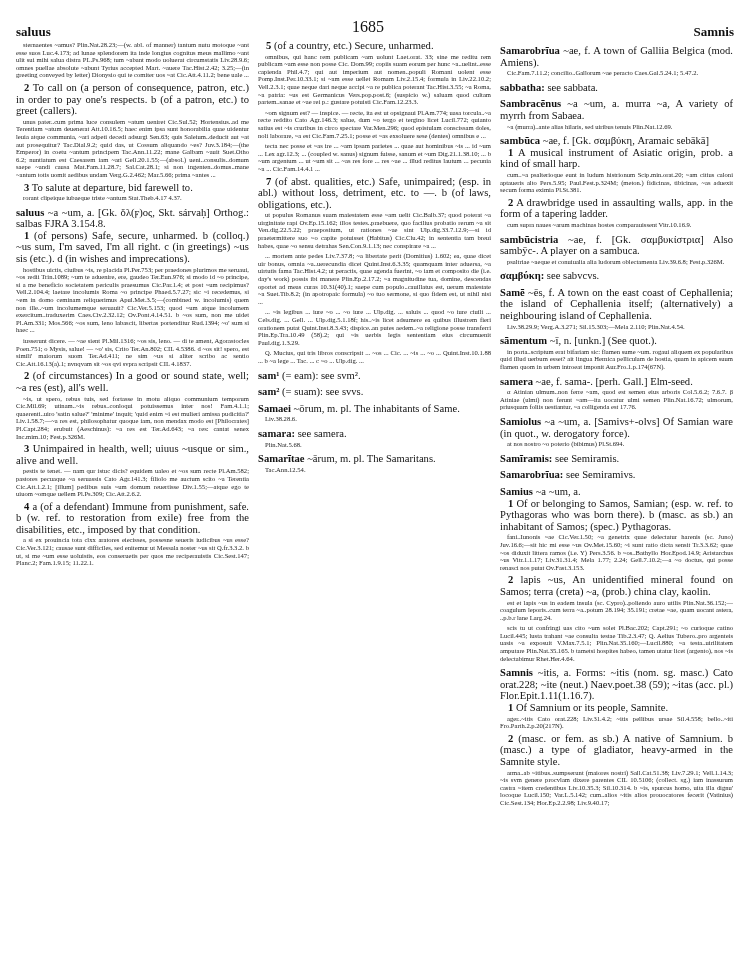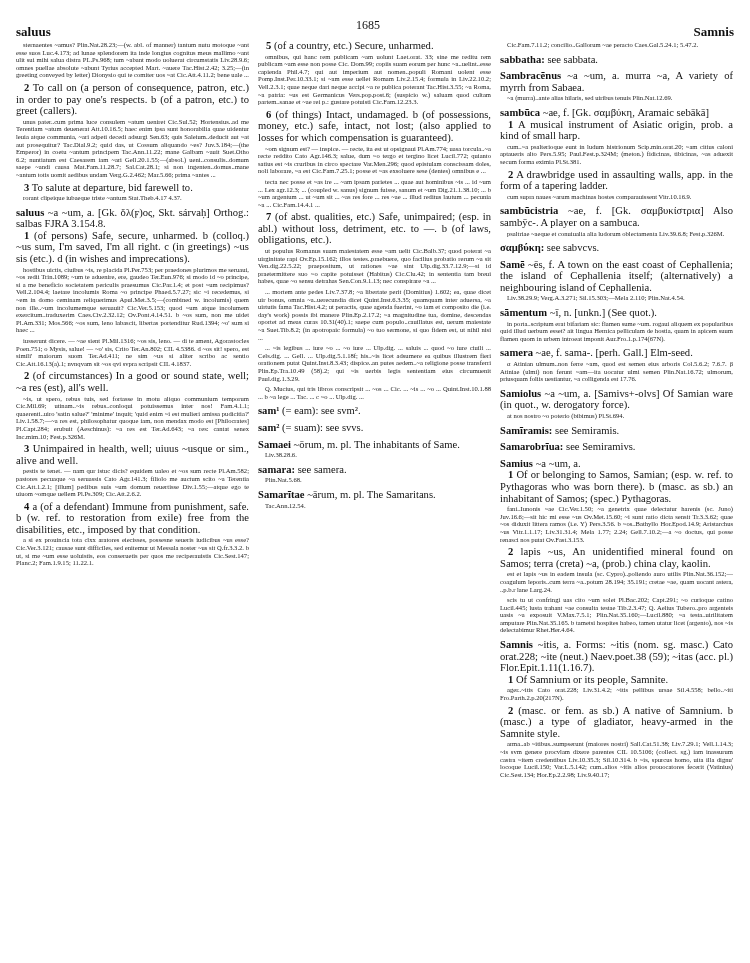--- a/index.html
+++ b/index.html
@@ -1,19 +1,19 @@
 <!DOCTYPE html>
 <html><head>
 <meta charset="utf-8">
 <style>
   html, body { margin: 0; padding: 0; background: #ffffff; }
   body { width: 750px; height: 963px; overflow: hidden; position: relative; color: #111; font-family: "Liberation Serif", "DejaVu Serif", serif; }
   .page-header { position: absolute; top: 18px; left: 16px; right: 16px; height: 18px; }
   .hdr-left { position: absolute; left: 0; top: 6px; font-weight: bold; font-size: 13px; }
-  .hdr-center { position: absolute; left: 0; right: 14px; text-align: center; top: 0; font-size: 12px; }
+  .hdr-center { position: absolute; left: 0; right: 14px; text-align: center; top: 0; font-size: 16px; }
   .hdr-right { position: absolute; right: 0; top: 6px; font-weight: bold; font-size: 13px; }
   .columns { position: absolute; top: 40px; left: 16px; width: 718px; display: flex; gap: 9px; }
   .col { width: 233px; overflow: hidden; height: 915px; }
   .def { font-size: 10.6px; line-height: 11.6px; margin: 0; text-align: justify; }
   .def .num { font-weight: bold; }
   .def.indent { text-indent: 8px; }
   .cit { font-size: 6.6px; line-height: 7.6px; margin: 1px 0 3px 0; text-align: justify; text-indent: 7px; color: #222; }
   .hw { font-weight: bold; }
   .lemma { font-size: 10.6px; line-height: 11.6px; margin: 5px 0 0 0; text-align: justify; }
 </style>
@@ -40,38 +40,38 @@
       <p class="def indent"><span class="num">2</span><span> (of circumstances) In a good or sound state, well; ~a res (est), all's well.</span></p>
       <p class="cit">~is, ut spero, rebus tuis, sed fortasse in motu aliquo communium temporum Cic.Mil.69; utinam..~is rebus..conloqui potuissemus inter nos! Fam.4.1.1; quaerenti..uiro 'satin salue?' 'minime' inquit; 'quid enim ~i est mulieri amissa pudicitia?' Liv.1.58.7;—~a res est, philosophatur quoque iam, non mendax modo est [Philocrates] Pl.Capt.284; erubuit (Aeschinus): ~a res est Ter.Ad.643; ~a res: cantat senex Inc.mim.10; Fest.p.326M.</p>
       <p class="def indent"><span class="num">3</span><span> Unimpaired in health, well; uiuus ~usque or sim., alive and well.</span></p>
       <p class="cit">pestis te tenet. — nam qur istuc dicis? equidem ualeo et ~os sum recte Pl.Am.582; pastores pecuaque ~a seruassis Cato Agr.141.3; filiolo me auctum scito ~a Terentia Cic.Att.1.2.1; [illum] pedibus suis ~um domum reuertisse Div.1.55;—atque ego te uiuom ~omque uellem Pl.Ps.309; Cic.Att.2.6.2.</p>
       <p class="def indent"><span class="num">4</span><span> a (of a defendant) Immune from punishment, safe. b (w. ref. to restoration from exile) free from the disabilities, etc., imposed by that condition.</span></p>
       <p class="cit">a si ex prouincia tota clxx aratores eiecisses, possesne seueris iudicibus ~us esse? Cic.Ver.3.121; causae sunt difficiles, sed enitemur ut Messala noster ~us sit Q.fr.3.3.2. b ut, si me ~um esse uoluistis, eos conseruetis per quos me reciperauistis Cic.Sest.147; Planc.2; Fam.1.9.15; 11.22.1.</p>
     </div>
   <div class="col" id="col-1">
       <p class="def indent"><span class="num">5</span><span> (of a country, etc.) Secure, unharmed.</span></p>
       <p class="cit">omnibus, qui hanc rem publicam ~am uolunt Laet.orat. 33; sine me reditu rem publicam ~am esse non posse Cic. Dom.99; copiis suam eorum per hunc ~a..uelint..esse capienda Phil.4.7; qui aut imperium aut nomen..populi Romani uolent esse Pomp.Inst.Per.10.33.1; si ~am esse uellet Romam Liv.2.15.4; formula in Liv.22.10.2; Vell.2.3.1; quae neque dari neque accipi ~a re publica poterant Tac.Hist.3.55; ~a Roma, ~a patria: ~us est Germanicus Vers.pop.post.6; (suspicio w.) saluam quod cultam partem..sanae et ~ae rei p.: gustare potuisti Cic.Fam.12.23.3.</p>
-      <p class="def indent"><span class="num">6</span><span> (of things) Intact, undamaged. b (of possessions, money, etc.) safe, intact, not lost; (also applied to losses for which compensation is guaranteed).</span></p>
       <p class="cit">~om signum est? — inspice. — recte, ita est ut opsignaui Pl.Am.774; uasa torcula..~a recte reddito Cato Agr.146.3; salue, dum ~o tergo et tergino licet Lucil.772; quianto satius est ~is cruribus in circo spectare Var.Men.296; quod epistulam conscissam doles, noli laborare, ~a est Cic.Fam.7.25.1; posse et ~as exsoluere sese (dentes) omnibus e ...</p>
       <p class="cit">tecta nec posse et ~as ire ... ~am ipsam parietes ... quae aut hominibus ~is ... id ~um ... Lex agr.12.3; ... (coupled w. sanus) signum fuisse, sanum et ~um Dig.21.1.38.10; ... b ~um argentum ... ut ~um sit ... ~as res fore ... res ~ae ... illud reditus lautum ... pecunia ~a ... Cic.Fam.14.4.1 ...</p>
       <p class="def indent"><span class="num">7</span><span> (of abst. qualities, etc.) Safe, unimpaired; (esp. in abl.) without loss, detriment, etc. to —. b (of laws, obligations, etc.).</span></p>
       <p class="cit">ut populus Romanus suam maiestatem esse ~am uelit Cic.Balb.37; quod poterat ~a uirginitate rapi Ov.Ep.15.162; illos testes..praebuere, quo facilius probatio rerum ~a sit Ven.dig.22.5.22; praepositum, ut rationes ~ae sint Ulp.dig.33.7.12.9;—si id praetermittere suo ~o capite potuisset (Habitus) Cic.Clu.42; in sententia tam breui habes, quae ~o sensu detrahas Sen.Con.9.1.13; nec conspirare ~a ...</p>
       <p class="cit">... mortem ante pedes Liv.7.37.8; ~a libertate perit (Domitius) 1.602; ea, quae dicet uir bonus, omnia ~a..uerecundia dicet Quint.Inst.6.3.35; quamquam inter aduersa, ~a uirtutis fama Tac.Hist.4.2; ut peractis, quae agenda fuerint, ~o iam et composito die (i.e. day's work) possis ibi manere Plin.Ep.2.17.2; ~a magnitudine tua, domine, descendas oportet ad meas curas 10.31(40).1; saepe cum populo..cauillatus est, uerum maiestate ~a Suet.Tib.8.2; (in apotropaic formula) ~o tuo sermone, si quo fidem est, ut nihil nisi ...</p>
       <p class="cit">... ~is legibus ... iure ~o ... ~o iure ... Ulp.dig. ... saluis ... quod ~o iure ciuili ... Cels.dig. ... Gell. ... Ulp.dig.5.1.18f; his..~is licet adsumere ea quibus illustrem fieri orationem putat Quint.Inst.8.3.43; dispice..an putes aedem..~a religione posse transferri Plin.Ep.Tra.10.49 (58).2; qui ~is uerbis legis sententiam eius circumuenit Paul.dig.1.3.29.</p>
       <p class="cit">Q. Mucius, qui tris libros conscripsit ... ~os ... Cic. ... ~is ... ~o ... Quint.Inst.10.1.88 ... b ~a lege ... Tac. ... c ~o ... Ulp.dig. ...</p>
       <p class="lemma"><span class="hw">sam¹</span><span> (= eam): see svm².</span></p>
       <p class="lemma"><span class="hw">sam²</span><span> (= suam): see svvs.</span></p>
       <p class="lemma"><span class="hw">Samaei</span><span> ~ōrum, m. pl. The inhabitants of Same.</span></p>
       <p class="cit">Liv.38.28.6.</p>
       <p class="lemma"><span class="hw">samara:</span><span> see samera.</span></p>
       <p class="cit">Plin.Nat.5.68.</p>
       <p class="lemma"><span class="hw">Samarītae</span><span> ~ārum, m. pl. The Samaritans.</span></p>
       <p class="cit">Tac.Ann.12.54.</p>
     </div>
   <div class="col" id="col-2">
+      <p class="lemma"><span class="hw">Samarobrīua</span><span> ~ae, f. A town of Galliia Belgica (mod. Amiens).</span></p>
       <p class="cit">Cic.Fam.7.11.2; concilio..Gallorum ~ae peracto Caes.Gal.5.24.1; 5.47.2.</p>
       <p class="lemma"><span class="hw">sabbatha:</span><span> see sabbata.</span></p>
       <p class="lemma"><span class="hw">Sambracēnus</span><span> ~a ~um, a. murra ~a, A variety of myrrh from Sabaea.</span></p>
       <p class="cit">~a (murra)..ante alias hilaris, sed uiribus tenuis Plin.Nat.12.69.</p>
       <p class="lemma"><span class="hw">sambūca</span><span> ~ae, f. [Gk. σαμβύκη, Aramaic sebākā]</span></p>
       <p class="def indent"><span class="num">1</span><span> A musical instrument of Asiatic origin, prob. a kind of small harp.</span></p>
       <p class="cit">cum..~a psalterioque eunt in ludum histrionum Scip.min.orat.20; ~am citius caloni aptaueris alto Pers.5.95; Paul.Fest.p.324M; (meton.) fidicinas, tibicinas, ~as aduexit secum forma eximia Pl.St.381.</p>
       <p class="def indent"><span class="num">2</span><span> A drawbridge used in assaulting walls, app. in the form of a tapering ladder.</span></p>
       <p class="cit">cum supra naues ~arum machinas hostes comparauissent Vitr.10.16.9.</p>
       <p class="lemma"><span class="hw">sambūcistria</span><span> ~ae, f. [Gk. σαμβυκίστρια] Also sambȳc-. A player on a sambuca.</span></p>

